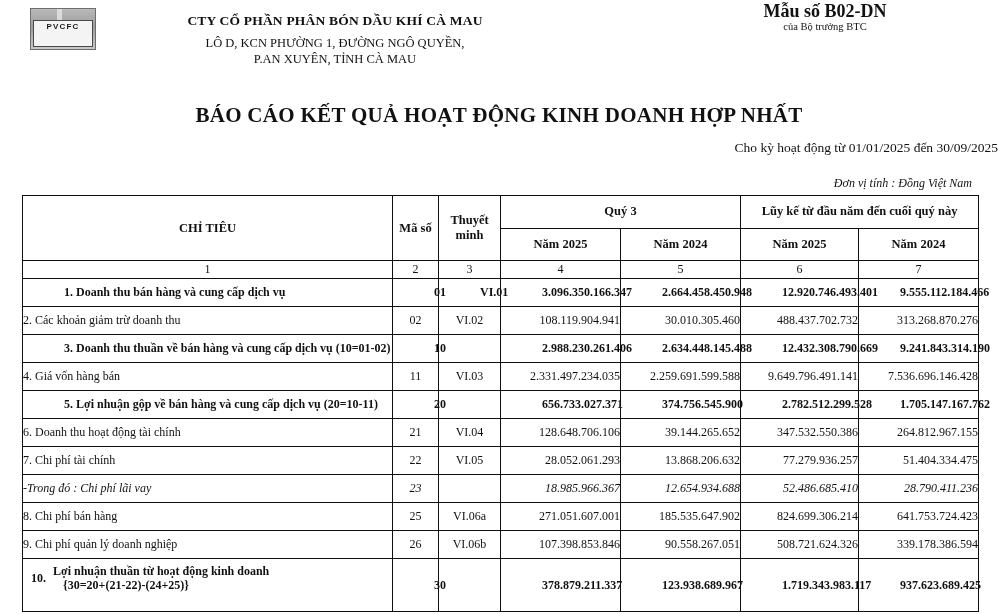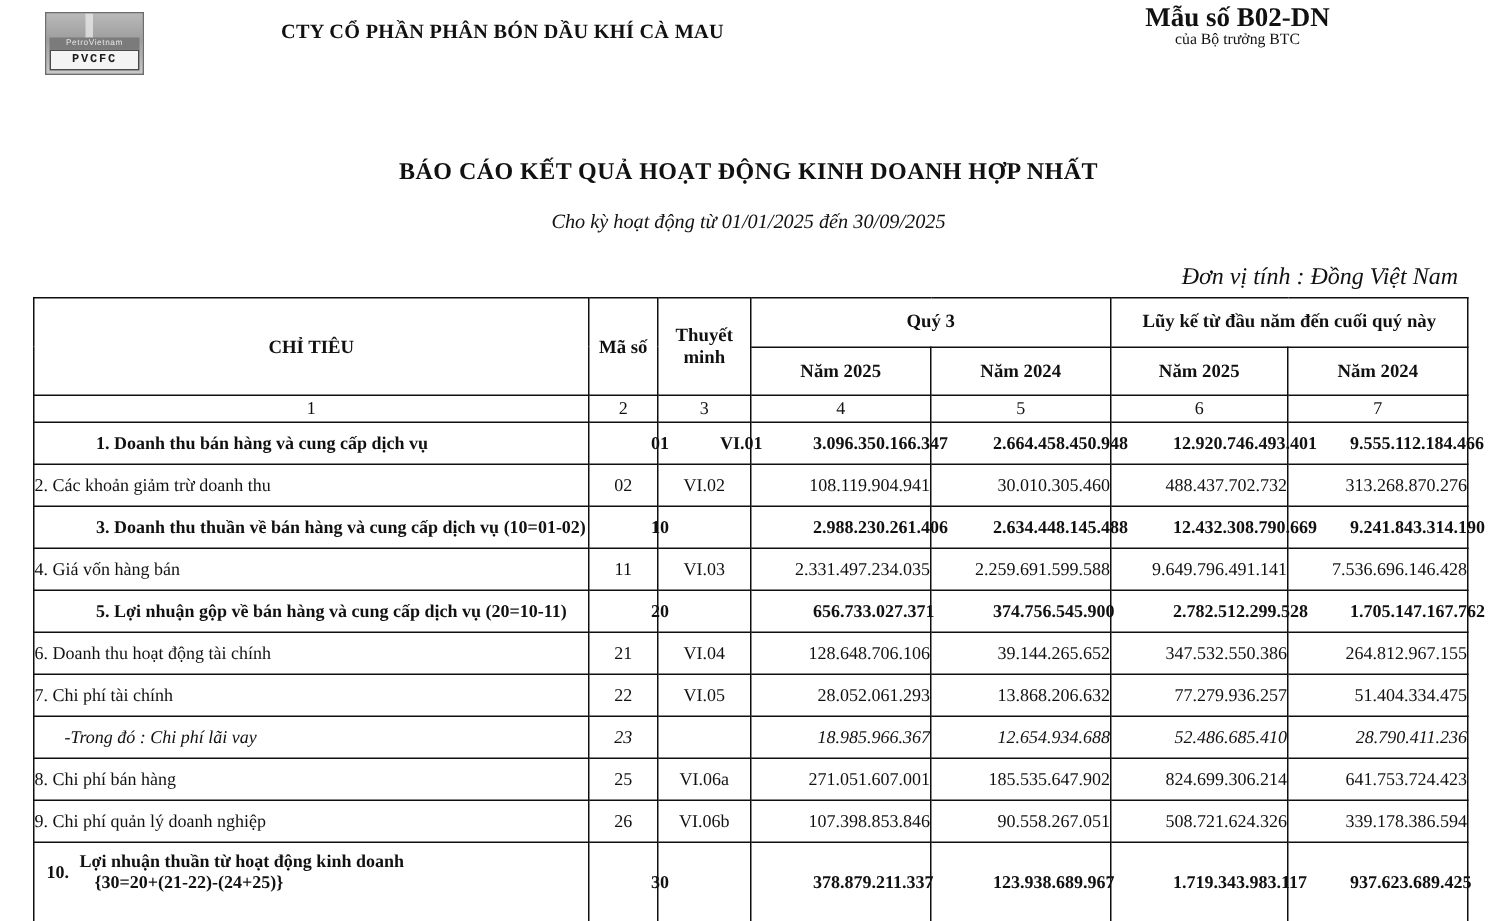--- a/index.html
+++ b/index.html
@@ -60,26 +60,26 @@
     line-height: 9px;
     font-family: "Liberation Sans", sans-serif;
     overflow: hidden;
     white-space: nowrap;
   }
   .logo-img .plate {
     position: absolute;
     left: 2px;
     bottom: 2px;
     right: 2px;
-    height: 14px;
+    height: 27px;
     background: #f4f4f4;
     border: 1px solid #4a4a4a;
     box-sizing: border-box;
     color: #1b1b1b;
-    font-family: Liberation Mono, monospace;
+    font-family: Liberation Sans, sans-serif;
     font-weight: bold;
     font-size: 8px;
     letter-spacing: 1.2px;
     text-align: center;
     line-height: 11px;
   }
 
   .company-block {
     position: absolute;
     left: 120px;
@@ -117,35 +117,35 @@
     margin-top: 1px;
   }
 
   
   .title-wrap {
     text-align: center;
     margin-top: 10px;
   }
   .doc-title {
     font-weight: bold;
-    font-size: 16px;
+    font-size: 21px;
     letter-spacing: .3px;
     line-height: 26px;
   }
   .doc-period {
-    font-style: italic;
     font-size: 13.5px;
     margin-top: 11px;
     line-height: 17px;
+    text-align: right;
   }
 
   .unit-note {
     text-align: right;
     font-style: italic;
-    font-size: 16px;
+    font-size: 12px;
     margin: 20px 26px 4px 0;
   }
 
   
   .table-wrap {
     margin: 0 20px 0 22px;
   }
   table.fin {
     width: 956px;
     border-collapse: collapse;
@@ -185,21 +185,21 @@
   td.amount {
     text-align: right;
     padding-right: 6px;
     white-space: nowrap;
   }
   tr.body-row td {
     height: 27px;
   }
   tr.bold td { font-weight: bold; padding-left: 41px; }
   tr.italic td { font-style: italic; }
-  tr.italic td.label { padding-left: 20px; }
+  tr.italic td.label { }
 
   
   td.label.two-line {
     padding: 2px 6px 16px 4px;
     margin-top: 44px;
   }
   .lbl-grid {
     display: flex;
     align-items: center;
   }
@@ -225,20 +225,24 @@
   <div class="logo-box">
     <div class="logo-img">
       <div class="streak"></div>
       <div class="band">PetroVietnam</div>
       <div class="plate">PVCFC</div>
     </div>
   </div>
 
   <div class="company-block">
     <div class="company-name">CTY CỔ PHẦN PHÂN BÓN DẦU KHÍ CÀ MAU</div>
+    <div class="company-addr">
+      <div>LÔ D, KCN PHƯỜNG 1, ĐƯỜNG NGÔ QUYỀN,</div>
+      <div>P.AN XUYÊN, TỈNH CÀ MAU</div>
+    </div>
   </div>
 
   <div class="form-block">
     <div class="form-code">Mẫu số B02-DN</div>
     <div class="form-ref">của Bộ trưởng BTC</div>
   </div>
 
 </div>
 
 <div class="title-wrap">

